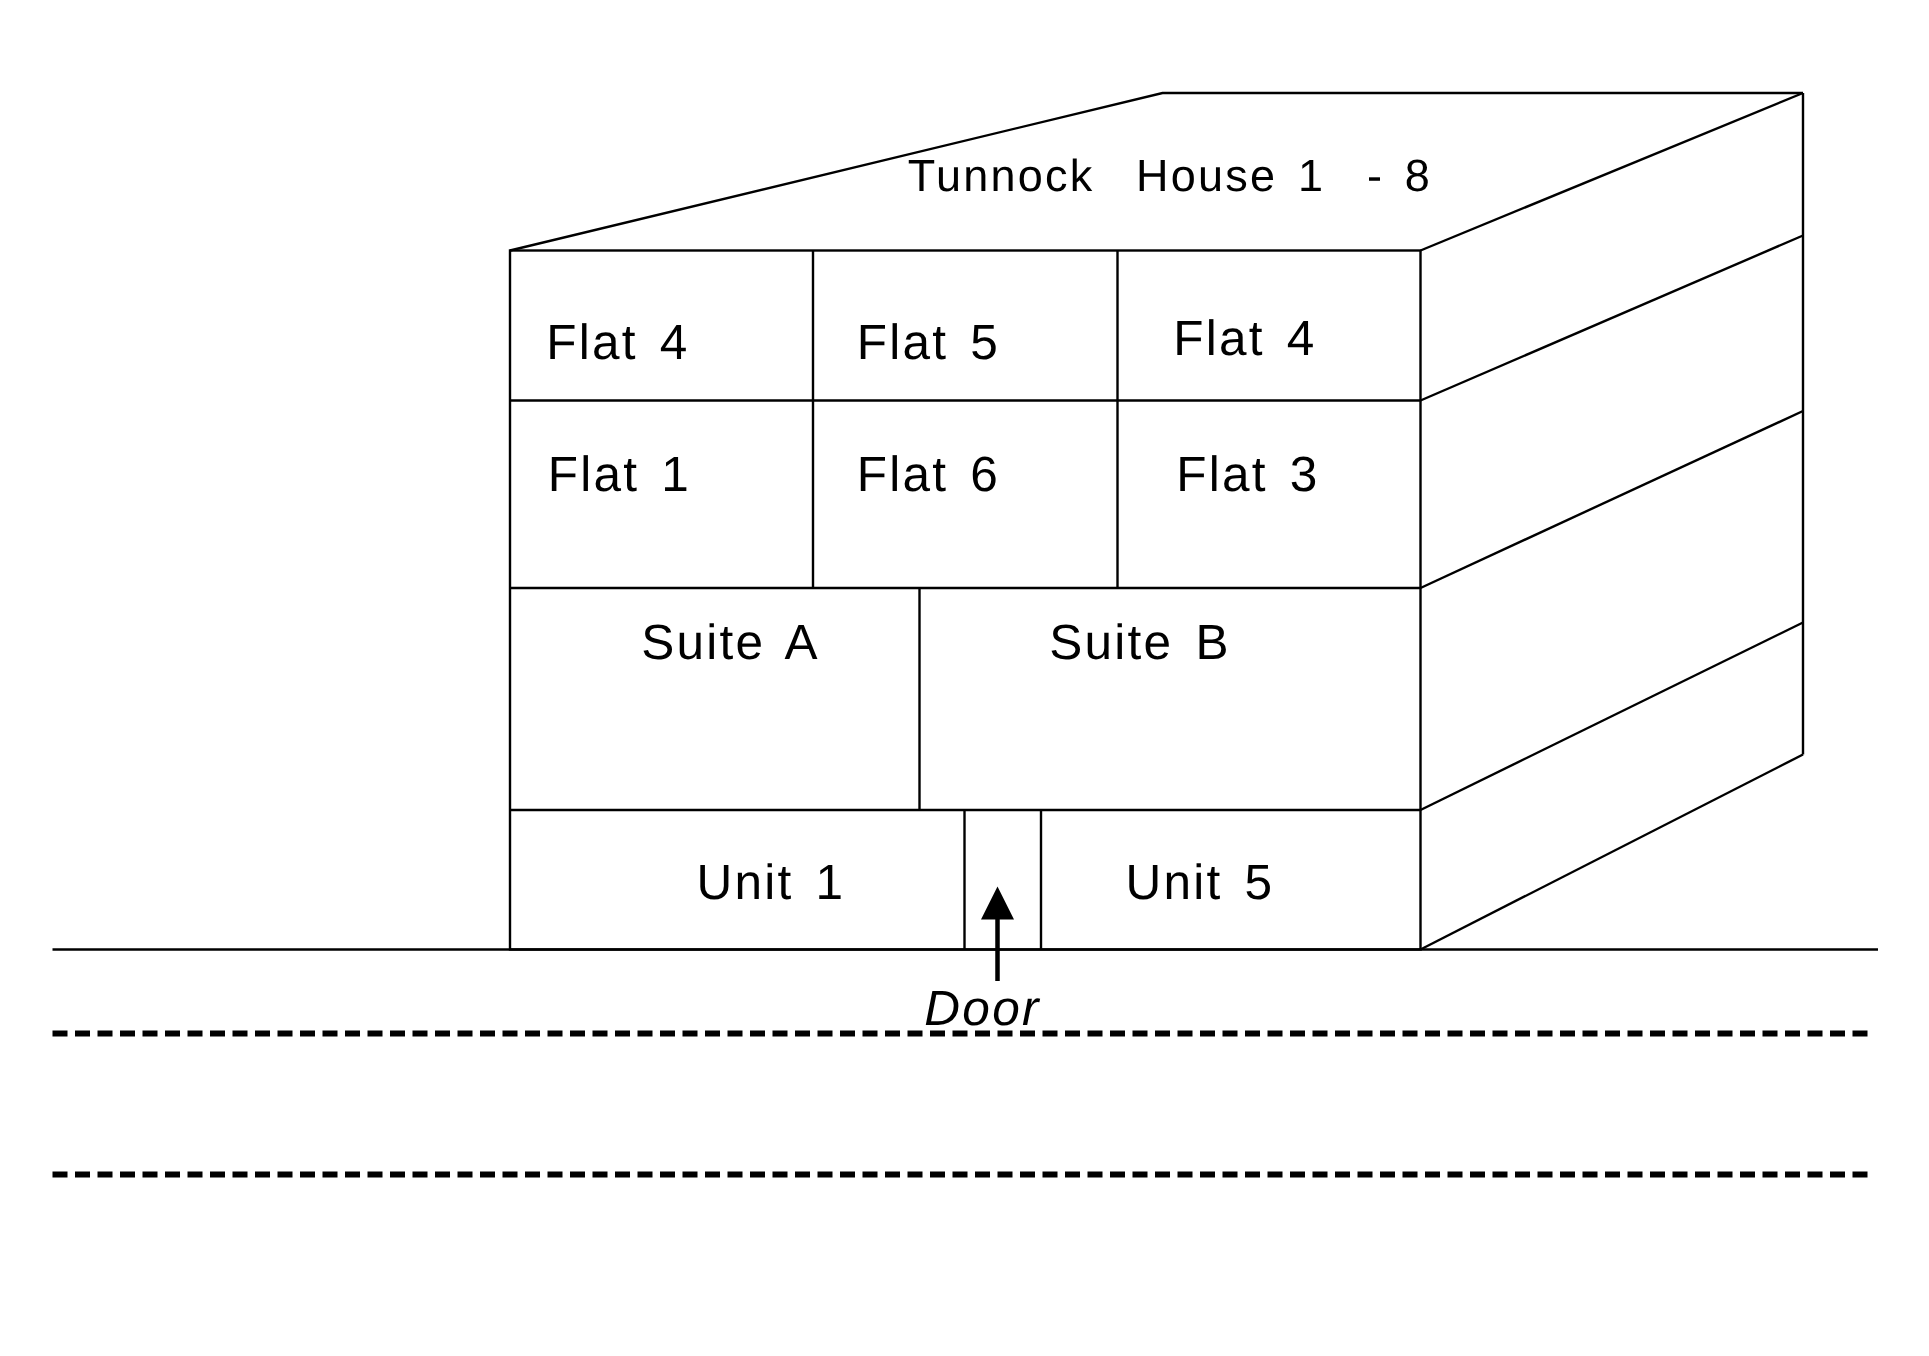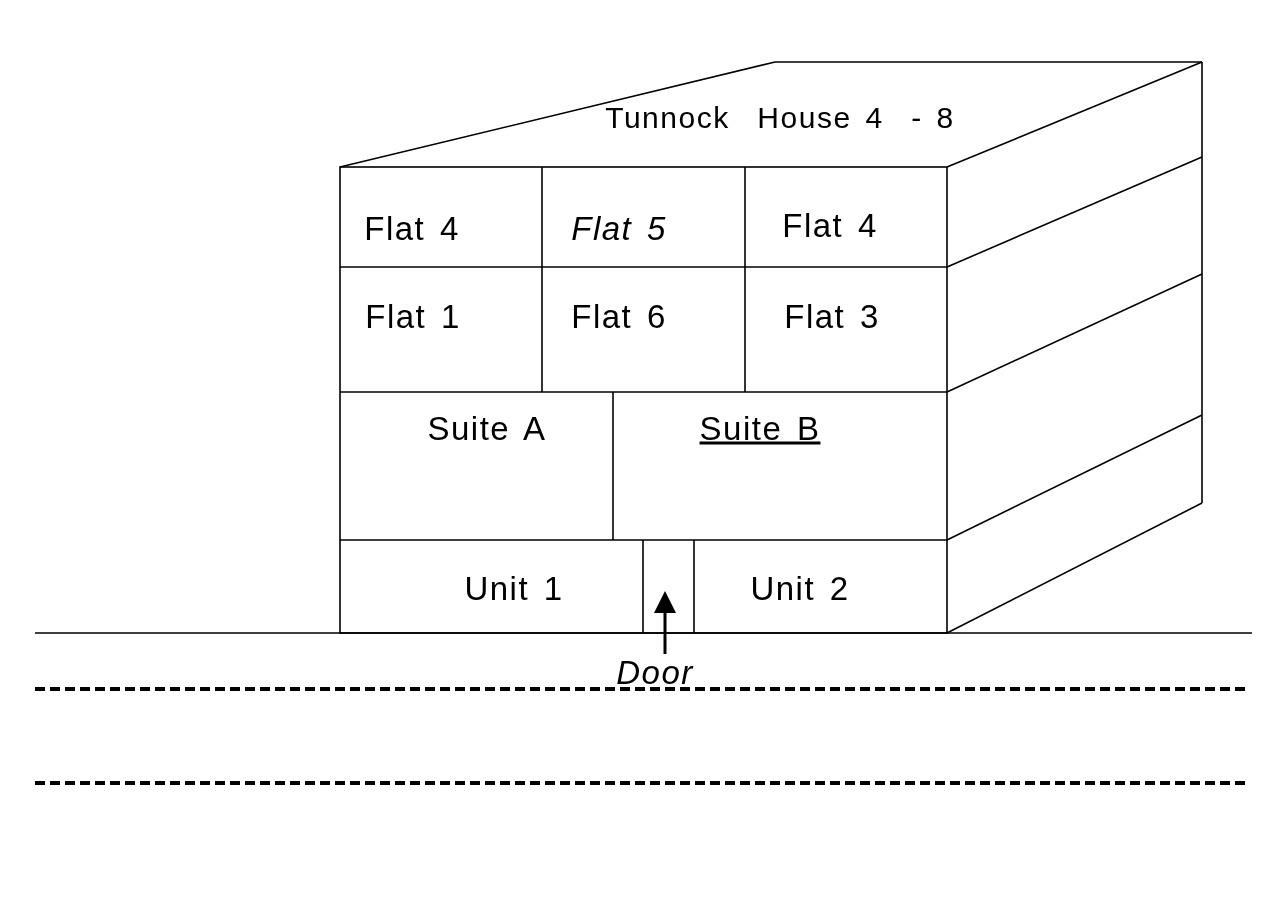--- a/index.html
+++ b/index.html
@@ -96,32 +96,32 @@
 
     <line class="dash" x1="35" y1="689" x2="1250" y2="689"></line>
     <line class="dash" x1="35" y1="783" x2="1250" y2="783"></line>
 
     <g>
       <line class="arrow-shaft" x1="665" y1="654" x2="665" y2="611"></line>
       <polygon class="arrow-head" points="665,591 654,613 676,613"></polygon>
     </g>
   </svg>
 
-  <div class="label title-label" style="left:780px; top:118px;">Tunnock  House 4  - 8</div>
+  <div class="label title-label" style="left:780px; top:118px;">Tunnock  House 1  - 8</div>
 
   <div class="label" style="left:412px; top:228px;">Flat 4</div>
-  <div class="label" style="left:619px; top:228px;font-style:italic;">Flat 5</div>
+  <div class="label" style="left:619px; top:228px;">Flat 5</div>
   <div class="label" style="left:830px; top:225px;">Flat 4</div>
 
   <div class="label" style="left:413px; top:316px;">Flat 1</div>
   <div class="label" style="left:619px; top:316px;">Flat 6</div>
   <div class="label" style="left:832px; top:316px;">Flat 3</div>
 
   <div class="label" style="left:487px; top:428px;">Suite A</div>
-  <div class="label" style="left:760px; top:428px;text-decoration:underline;">Suite B</div>
+  <div class="label" style="left:760px; top:428px;">Suite B</div>
 
   <div class="label" style="left:514px; top:588px;">Unit 1</div>
-  <div class="label" style="left:800px; top:588px;">Unit 2</div>
+  <div class="label" style="left:800px; top:588px;">Unit 5</div>
 
   <div class="label" style="left:655px; top:672px;font-style:italic;">Door</div>
 
 
 </div>
 
 </body></html>

